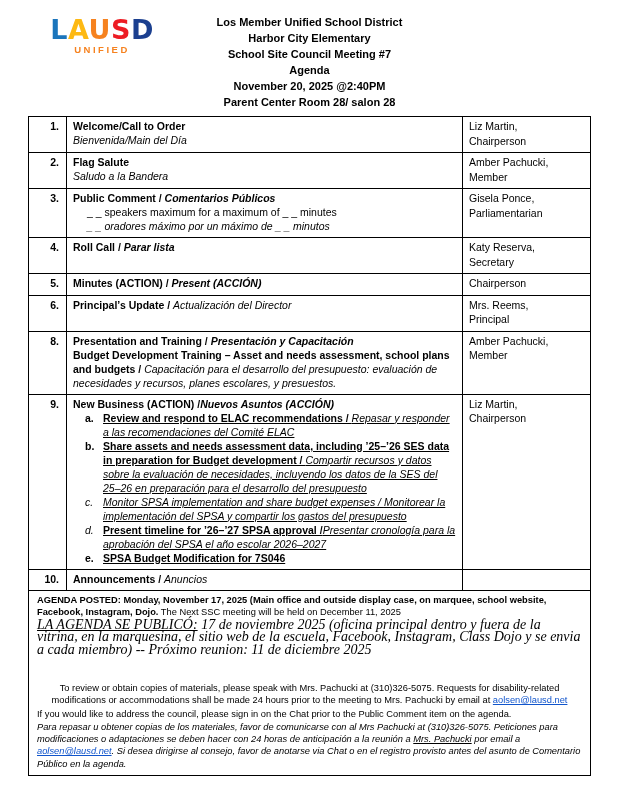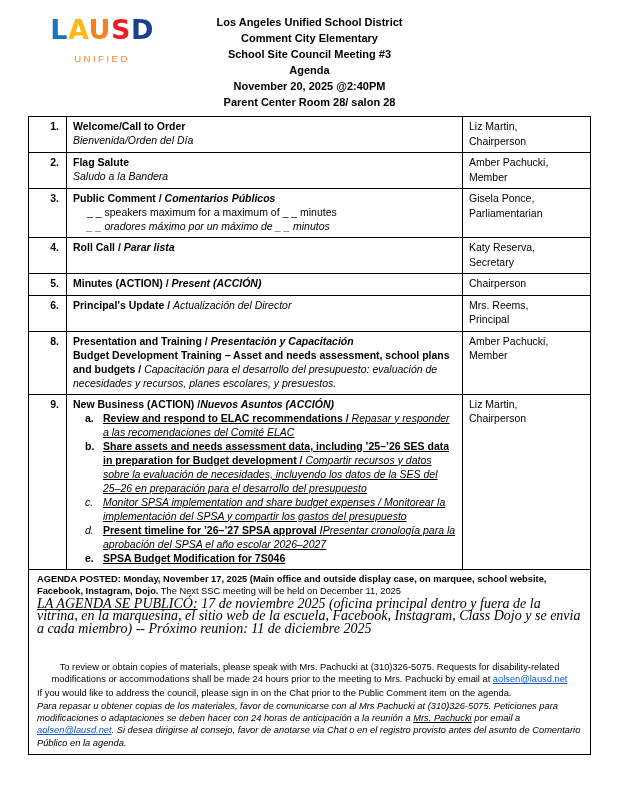--- a/index.html
+++ b/index.html
@@ -3,21 +3,21 @@
 <meta charset="utf-8">
 <style>
   * { margin:0; padding:0; box-sizing:border-box; }
   html,body { background:#ffffff; }
   body { font-family:"Liberation Sans","DejaVu Sans",sans-serif; color:#000; }
   .page { width:619px; height:800px; padding:14px 28px 0; overflow:hidden; background:#fff; margin:0 auto; }
 
   .header { position:relative; text-align:center; margin-bottom:6px; }
   .logo { position:absolute; left:22px; top:2px; width:104px; text-align:center; }
   .logo-letters { font-size:27px; font-weight:800; line-height:1; font-family:"DejaVu Sans",sans-serif; letter-spacing:0.5px; }
-  .logo-unified { font-size:9.5px; font-weight:400; letter-spacing:2.5px; margin-top:10px;text-align:center; }
+  .logo-unified { font-size:9.5px; font-weight:700; letter-spacing:2.5px; margin-top:1px;text-align:center; }
   .header-line { font-size:11px; font-weight:700; line-height:16px; }
 
   table { width:100%; border-collapse:collapse; }
   td { border:1px solid #000; vertical-align:top; padding:2px 6px 4px; font-size:10.5px; line-height:14px; }
   td.num { width:38px; text-align:right; font-weight:700; padding-right:7px; }
   td.person { width:128px; }
   td.person div { line-height:14.5px; }
 
   .b { font-weight:700; }
   .i { font-style:italic; }
@@ -37,35 +37,35 @@
 </style>
 </head>
 <body>
 
 <div class="page">
   <header class="header">
     <div class="logo">
       <div class="logo-letters"><span style="color: rgb(27, 117, 188);">L</span><span style="color: rgb(253, 185, 19);">A</span><span style="color: rgb(246, 130, 31);">U</span><span style="color: rgb(237, 28, 36);">S</span><span style="color: rgb(27, 63, 143);">D</span></div>
       <div class="logo-unified" style="color: rgb(246, 130, 31);">UNIFIED</div>
     </div>
-    <div class="header-line">Los Angeles Unified School District</div>
-    <div class="header-line">Comment City Elementary</div>
-    <div class="header-line">School Site Council Meeting  #3</div>
+    <div class="header-line">Los Member Unified School District</div>
+    <div class="header-line">Harbor City Elementary</div>
+    <div class="header-line">School Site Council Meeting  #7</div>
     <div class="header-line">Agenda</div>
     <div class="header-line">November 20, 2025 @2:40PM</div>
     <div class="header-line">Parent Center Room 28/ salon 28</div>
   </header>
 
   <table>
     <tbody>
         <tr>
           <td class="num">1.</td>
           <td class="content">
             <div class="line"><span class="linetext"><span class="b">Welcome/Call to Order</span></span></div>
-            <div class="line"><span class="linetext"><span class="i">Bienvenida/Orden del Día</span></span></div>
+            <div class="line"><span class="linetext"><span class="i">Bienvenida/Main del Día</span></span></div>
           </td>
           <td class="person">
             <div>Liz Martin,</div>
             <div>Chairperson</div>
           </td>
         </tr>
         <tr>
           <td class="num">2.</td>
           <td class="content">
             <div class="line"><span class="linetext"><span class="b">Flag Salute</span></span></div>
@@ -151,20 +151,27 @@
             <div class="line sub">
               <span class="marker b">e.</span>
               <span class="linetext"><span class="b">SPSA Budget Modification for 7S046</span></span>
             </div>
           </td>
           <td class="person">
             <div>Liz Martin,</div>
             <div>Chairperson</div>
           </td>
         </tr>
+        <tr>
+          <td class="num">10.</td>
+          <td class="content">
+            <div class="line"><span class="linetext"><span class="b">Announcements </span><span class="b"> / </span><span class="i">Anuncios</span></span></div>
+          </td>
+          <td class="person"></td>
+        </tr>
       </tbody>
     <tbody>
       <tr>
         <td colspan="3" class="footer-cell">
             <div class="fp"><span class="b">AGENDA POSTED: Monday, November 17, 2025  (Main office and outside display case, on marquee, school website, Facebook, Instagram, Dojo.</span><span>  The Next SSC meeting will be held on December 11, 2025</span></div>
             <div class="fp serifp"><span class="i u">LA AGENDA SE PUBLICÓ:</span><span class="i">  17 de noviembre 2025  (oficina principal dentro y fuera de la vitrina, en la marquesina, el sitio web de la escuela, Facebook, Instagram, Class Dojo y se envia a cada miembro) -- Próximo reunion: 11 de diciembre 2025</span></div>
             <div class="fp center"><span>To review or obtain copies of materials, please speak with Mrs. Pachucki at (310)326-5075.  Requests for disability-related modifications or accommodations shall be made 24 hours prior to the meeting to Mrs. Pachucki by email at </span><span class="u link" style="color: rgb(17, 85, 204);">aolsen@lausd.net</span></div>
             <div class="fp"><span>If you would like to address the council, please sign in on the Chat prior to the Public Comment item on the agenda.</span></div>
             <div class="fp"><span class="i">Para repasar u obtener copias de los materiales, favor de comunicarse con al Mrs Pachucki at (310)326-5075. </span><span class="i">Peticiones para modificaciones o adaptaciones se deben hacer con 24 horas de anticipación a la reunión a </span><span class="i u">Mrs. Pachucki</span><span class="i"> por email a </span><span class="i u link" style="color: rgb(17, 85, 204);">aolsen@lausd.net</span><span class="i">.  Si desea dirigirse al consejo, favor de anotarse via Chat o en el registro provisto antes del asunto de Comentario Público en la agenda.</span></div>
           </td>

